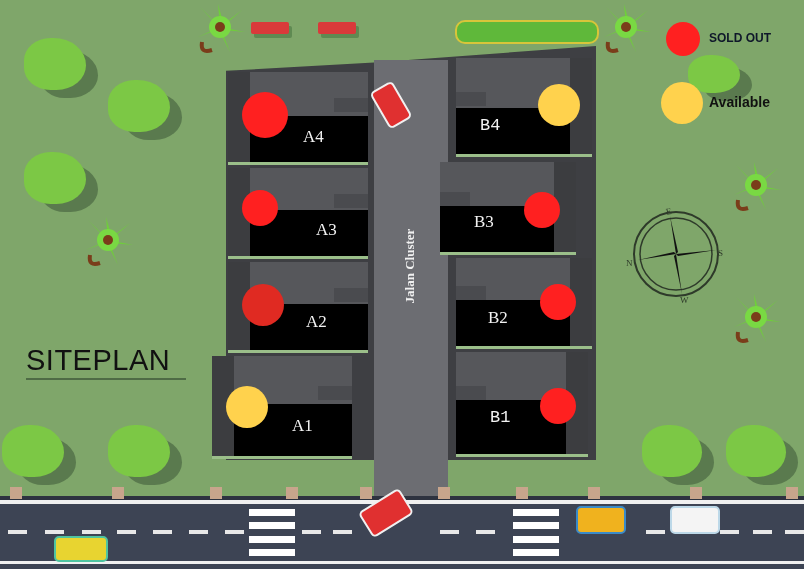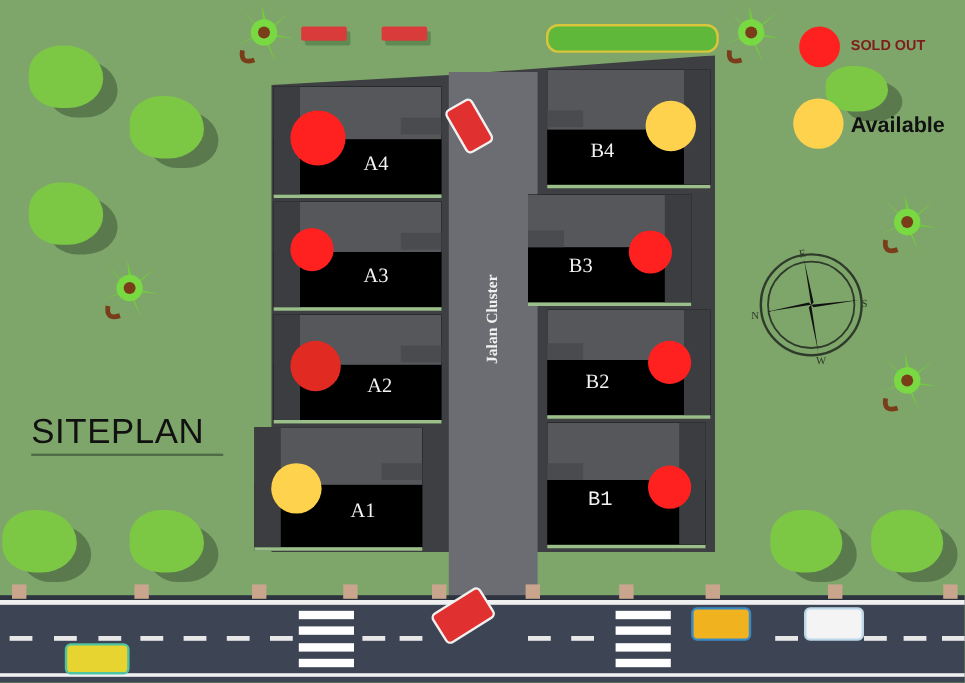--- a/index.html
+++ b/index.html
@@ -113,21 +113,21 @@
   <div class="roof-side" style="left:0;"></div>
   <div class="garage-roof" style="right:0;top:26px;width:34px;height:14px;"></div>
   <div class="dot" style="left:14px;top:20px;width:46px;height:46px;background:#ff2020;"></div>
   <span class="lot-label" style="left:75px;top:55px;">A4</span>
 </div>
 <div class="lot" style="left:228px;top:168px;width:140px;height:88px;">
   <div class="roof-top" style="height:42px;"></div>
   <div class="roof-side" style="left:0;"></div>
   <div class="garage-roof" style="right:0;top:26px;width:34px;height:14px;"></div>
   <div class="dot" style="left:14px;top:22px;width:36px;height:36px;background:#ff2020;"></div>
-  <span class="lot-label" style="left:75px;top:52px;">A3</span>
+  <span class="lot-label" style="left:88px;top:52px;">A3</span>
 </div>
 <div class="lot" style="left:228px;top:262px;width:140px;height:88px;">
   <div class="roof-top" style="height:42px;"></div>
   <div class="roof-side" style="left:0;"></div>
   <div class="garage-roof" style="right:0;top:26px;width:34px;height:14px;"></div>
   <div class="dot" style="left:14px;top:22px;width:42px;height:42px;background:#e02a22;"></div>
   <span class="lot-label" style="left:78px;top:50px;">A2</span>
 </div>
 <div class="lot" style="left:212px;top:356px;width:140px;height:100px;">
   <div class="roof-top" style="height:48px;"></div>
@@ -135,21 +135,21 @@
   <div class="garage-roof" style="right:0;top:30px;width:34px;height:14px;"></div>
   <div class="dot" style="left:14px;top:30px;width:42px;height:42px;background:#ffd24d;"></div>
   <span class="lot-label" style="left:80px;top:60px;">A1</span>
 </div>
 
 <div class="lot" style="left:456px;top:58px;width:136px;height:96px;">
   <div class="roof-top" style="height:50px;"></div>
   <div class="roof-side" style="right:0;"></div>
   <div class="garage-roof" style="left:0;top:34px;width:30px;height:14px;"></div>
   <div class="dot" style="left:82px;top:26px;width:42px;height:42px;background:#ffd24d;"></div>
-  <span class="lot-label" style="left:36px;top:58px;">B4</span>
+  <span class="lot-label" style="left:24px;top:58px;font-family:Liberation Mono, monospace;">B4</span>
 </div>
 <div class="lot" style="left:440px;top:162px;width:136px;height:90px;">
   <div class="roof-top" style="height:44px;"></div>
   <div class="roof-side" style="right:0;"></div>
   <div class="garage-roof" style="left:0;top:30px;width:30px;height:14px;"></div>
   <div class="dot" style="left:84px;top:30px;width:36px;height:36px;background:#ff2020;"></div>
   <span class="lot-label" style="left:34px;top:50px;">B3</span>
 </div>
 <div class="lot" style="left:456px;top:258px;width:136px;height:88px;">
   <div class="roof-top" style="height:42px;"></div>
@@ -166,23 +166,23 @@
   <span class="lot-label" style="left:34px;top:56px;font-family:Liberation Mono, monospace;">B1</span>
 </div>
 
 <div class="car" style="left:378px;top:84px;width:22px;height:38px;background:#e03030;border:2px solid #f0f0f0;transform:rotate(-30deg);"></div>
 
 <div class="abs" style="left:26px;top:344px;font-size:29px;color:#111;letter-spacing:0.5px;">SITEPLAN</div>
 <div class="abs" style="left:26px;top:378px;width:160px;height:2px;background:#4e6b45;"></div>
 
 <div class="abs" style="left:664px;top:20px;width:140px;height:110px;">
   <div class="dot" style="left:2px;top:2px;width:34px;height:34px;background:#ff2020;"></div>
-  <span class="abs" style="left:45px;top:11px;font-weight:bold;font-size:12px;color:#7f1d1d;">SOLD OUT</span>
+  <span class="abs" style="left:45px;top:11px;font-weight:bold;font-size:12px;color:#0f172a;">SOLD OUT</span>
   <div class="dot" style="left:-3px;top:62px;width:42px;height:42px;background:#ffd24d;"></div>
-  <span class="abs" style="left:45px;top:74px;font-weight:bold;font-size:18px;color:#111;">Available</span>
+  <span class="abs" style="left:45px;top:74px;font-weight:bold;font-size:14px;color:#111;">Available</span>
 </div>
 
 <svg class="abs" style="left:626px;top:204px;" width="100" height="100" viewBox="0 0 100 100">
   <circle cx="50" cy="50" r="42" fill="none" stroke="#2e3a2a" stroke-width="2"></circle>
   <circle cx="50" cy="50" r="36" fill="none" stroke="#2e3a2a" stroke-width="1.5"></circle>
   <path d="M50 50 L44 12 L52 48 Z" fill="#111"></path>
   <path d="M50 50 L90 46 L52 52 Z" fill="#111"></path>
   <path d="M50 50 L56 90 L48 52 Z" fill="#111"></path>
   <path d="M50 50 L12 56 L48 48 Z" fill="#111"></path>
   <text x="40" y="10" font-size="9" fill="#2e3a2a" font-family="Liberation Serif, serif" transform="rotate(-10 44 8)">E</text>

